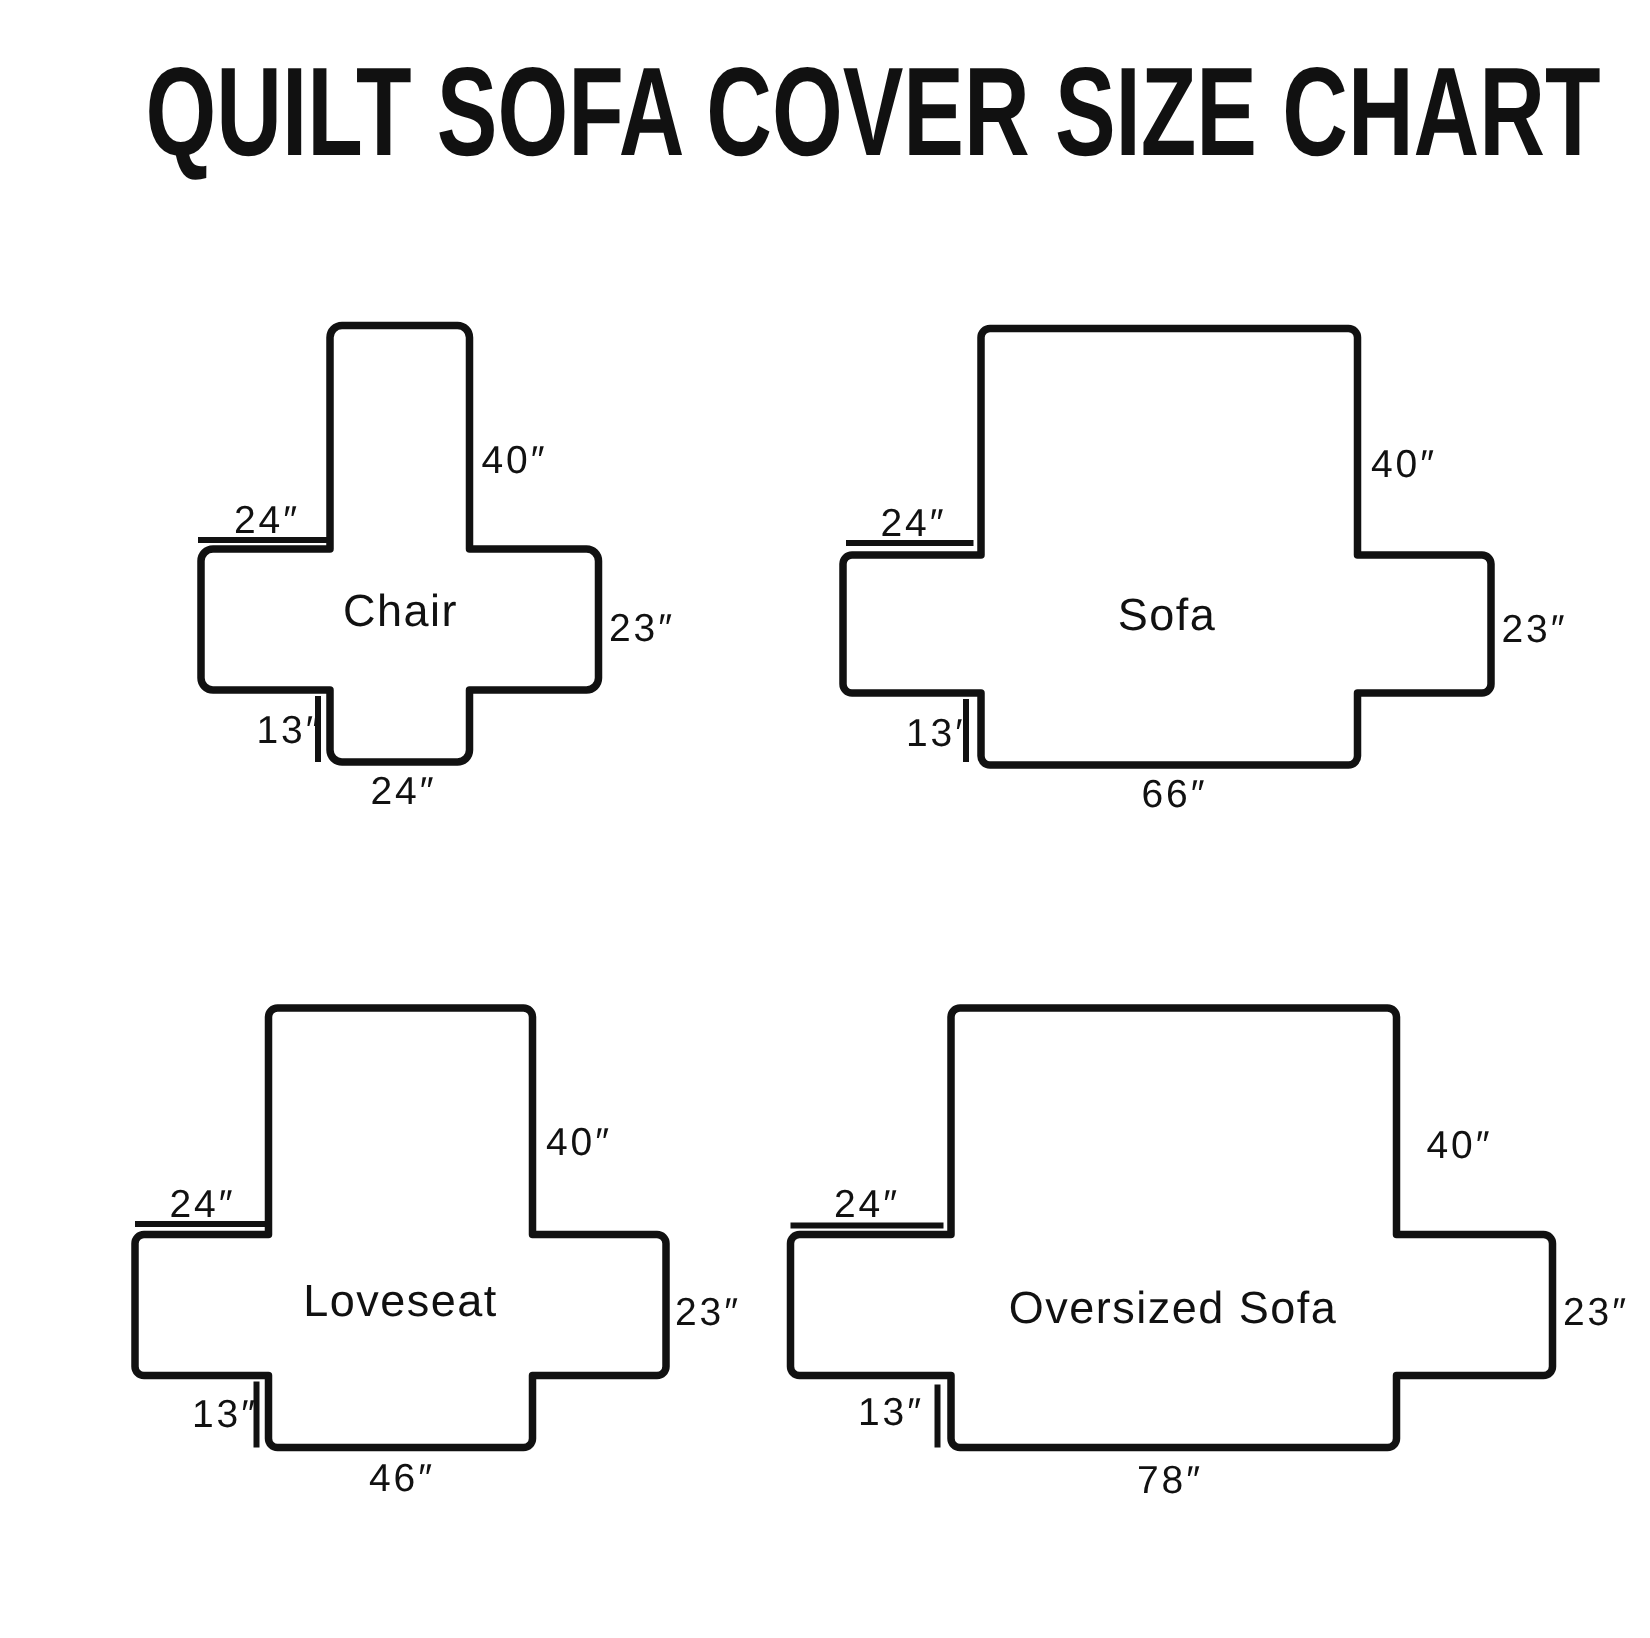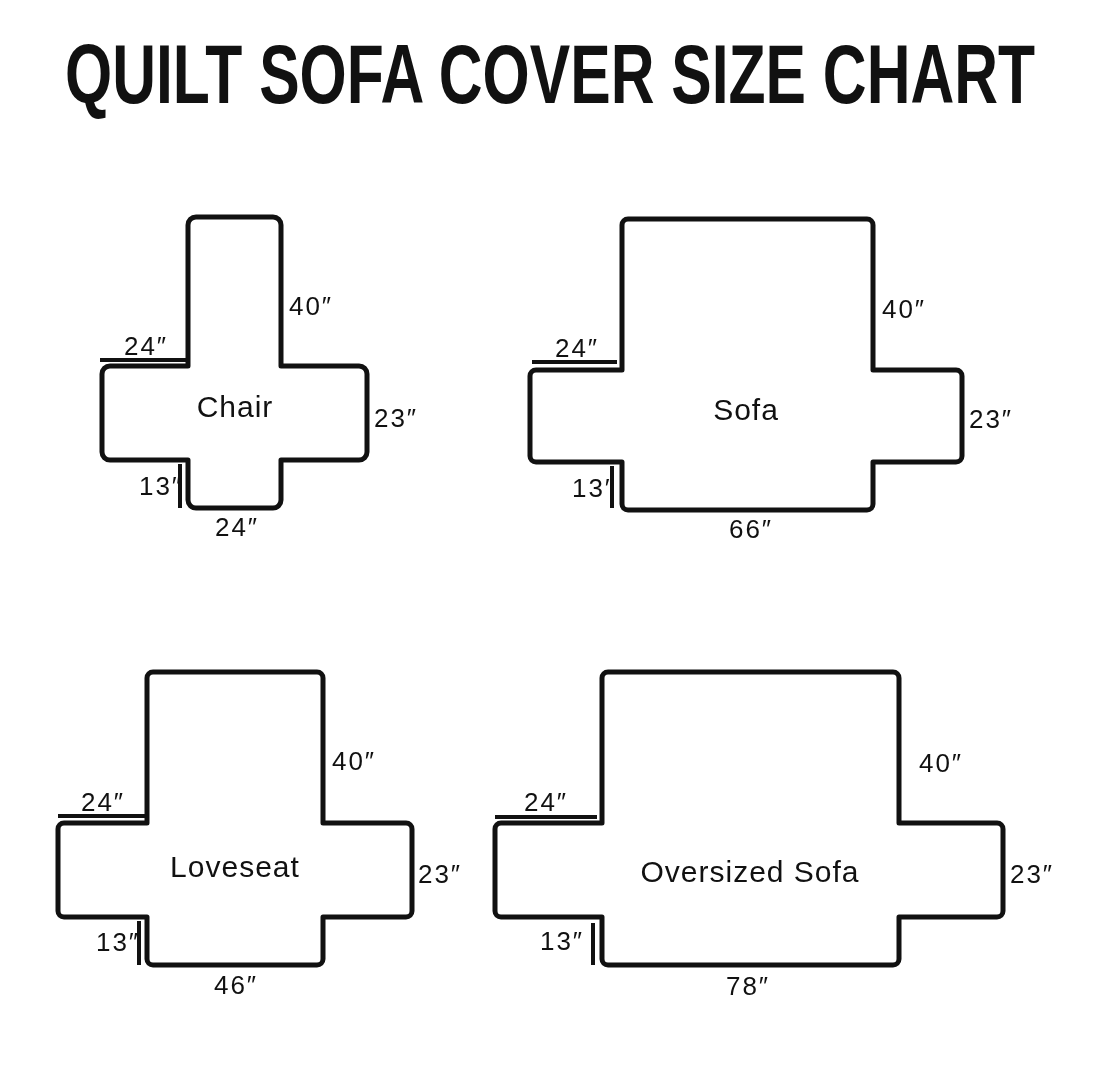--- a/index.html
+++ b/index.html
@@ -6,20 +6,21 @@
     margin: 0;
     padding: 0;
     background: #ffffff;
   }
   .page {
     width: 1060px;
     height: 1092px;
     background: var(--bg, #ffffff);
     position: relative;
     overflow: hidden;
+    padding-left: 32px;
   }
   svg { display: block; }
   .title-text {
     font-family: "Liberation Sans", sans-serif;
     font-weight: 700;
     font-size: 84px;
     fill: var(--line, #111111);
     text-anchor: middle;
   }
   .outline {

